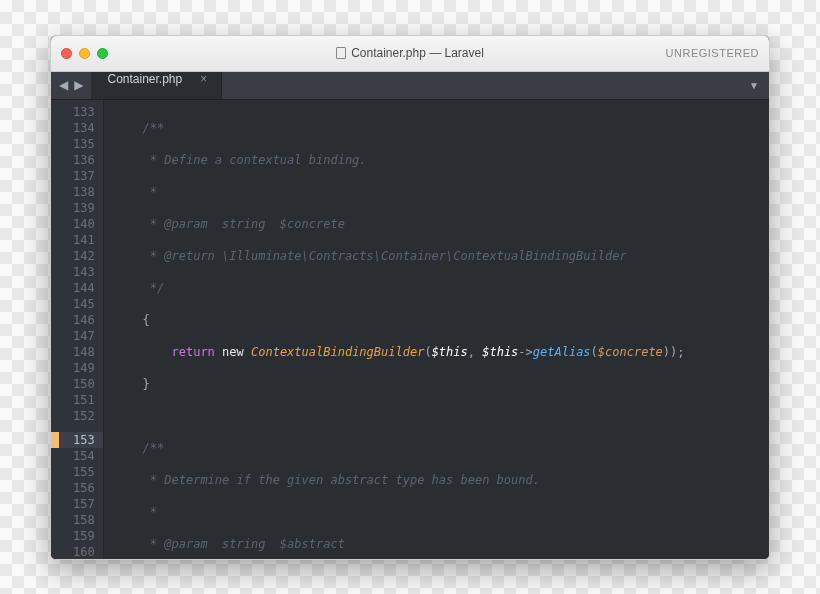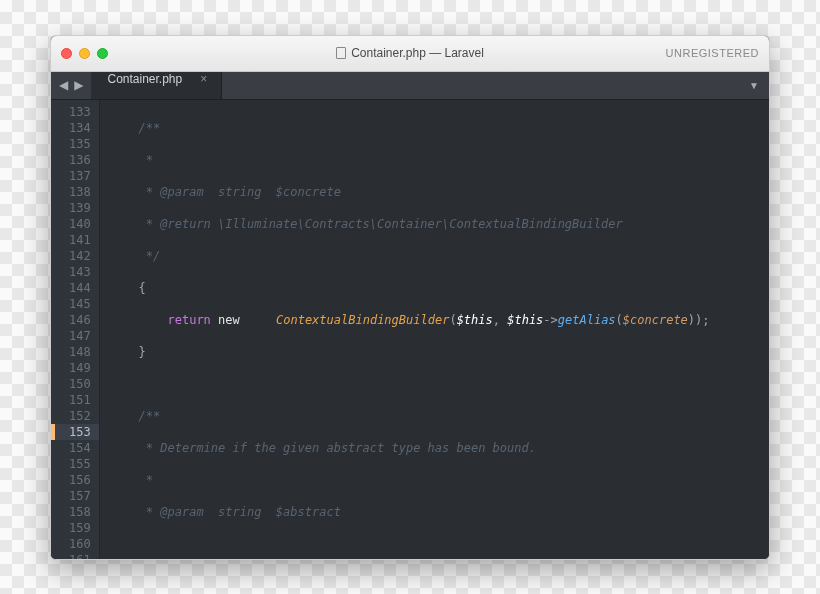--- a/index.html
+++ b/index.html
@@ -101,36 +101,36 @@
   }
   .gutter {
     background: #2f333a;
     color: #6b717a;
     text-align: right;
     padding: 4px 8px 4px 14px;
     user-select: none;
     border-right: 1px solid #22252a;
   }
   .gutter .ln { height: 16px; }
-  .gutter .ln.hl { background: #3a4049; color: #b9bfc8; margin: 0 -8px 0 -14px; padding: 0 8px 0 14px; border-left: 4px solid #fdba74;}
+  .gutter .ln.hl { background: #3a4049; color: #b9bfc8; margin: 8px -8px 0 -14px; padding: 0 8px 0 14px; border-left: 8px solid #fdba74;}
   .code {
     flex: 1;
     padding: 4px 0 4px 10px;
     color: #cfd3d8;
     white-space: pre;
     overflow: hidden;
   }
   .code .row { height: 16px; }
   .c-comment { color: #586472; font-style: italic; }
   .c-kw { color: #c678dd; }
   .c-kw2 { color: #56b6c2; }
   .c-fn { color: #4da6ff; }
   .c-return { color: #c678dd; }
   .c-new { color: #e5e5e5; }
-  .c-class { color: #e5a24a; font-style: italic; margin-left: 29px; }
+  .c-class { color: #e5a24a; font-style: italic; }
   .c-var { color: #d19a66; font-style: italic; }
   .c-this { color: #ffffff; font-style: italic;}
   .c-prop { color: #61afef; font-style: italic;}
   .c-punct { color: #9ea6b3; }
 </style>
 </head>
 <body>
 
 <div class="window">
   <div class="titlebar">
@@ -188,20 +188,21 @@
       <div class="ln">156</div>
       <div class="ln">157</div>
       <div class="ln">158</div>
       <div class="ln">159</div>
       <div class="ln">160</div>
       <div class="ln">161</div>
       <div class="ln">162</div>
     </div>
     <div class="code">
 <div class="row">    <span class="c-comment">/**</span></div>
+<div class="row">    <span class="c-comment"> * Define a contextual binding.</span></div>
 <div class="row">    <span class="c-comment"> *</span></div>
 <div class="row">    <span class="c-comment"><span> * @param</span><span>  string  $concrete</span></span></div>
 <div class="row">    <span class="c-comment"><span> * @return</span><span> \Illuminate\Contracts\Container\ContextualBindingBuilder</span></span></div>
 <div class="row">    <span class="c-comment"> */</span></div>
 <div class="row">    <span class="c-punct">{</span></div>
 <div class="row">        <span class="c-return">return</span> <span class="c-new">new</span> <span class="c-class">ContextualBindingBuilder</span><span class="c-punct">(</span><span class="c-this">$this</span><span class="c-punct">, </span><span class="c-this">$this</span><span class="c-punct">-&gt;</span><span class="c-prop">getAlias</span><span class="c-punct">(</span><span class="c-var">$concrete</span><span class="c-punct">));</span></div>
 <div class="row">    <span class="c-punct">}</span></div>
 <div class="row"><span></span></div>
 <div class="row">    <span class="c-comment">/**</span></div>
 <div class="row">    <span class="c-comment"> * Determine if the given abstract type has been bound.</span></div>

